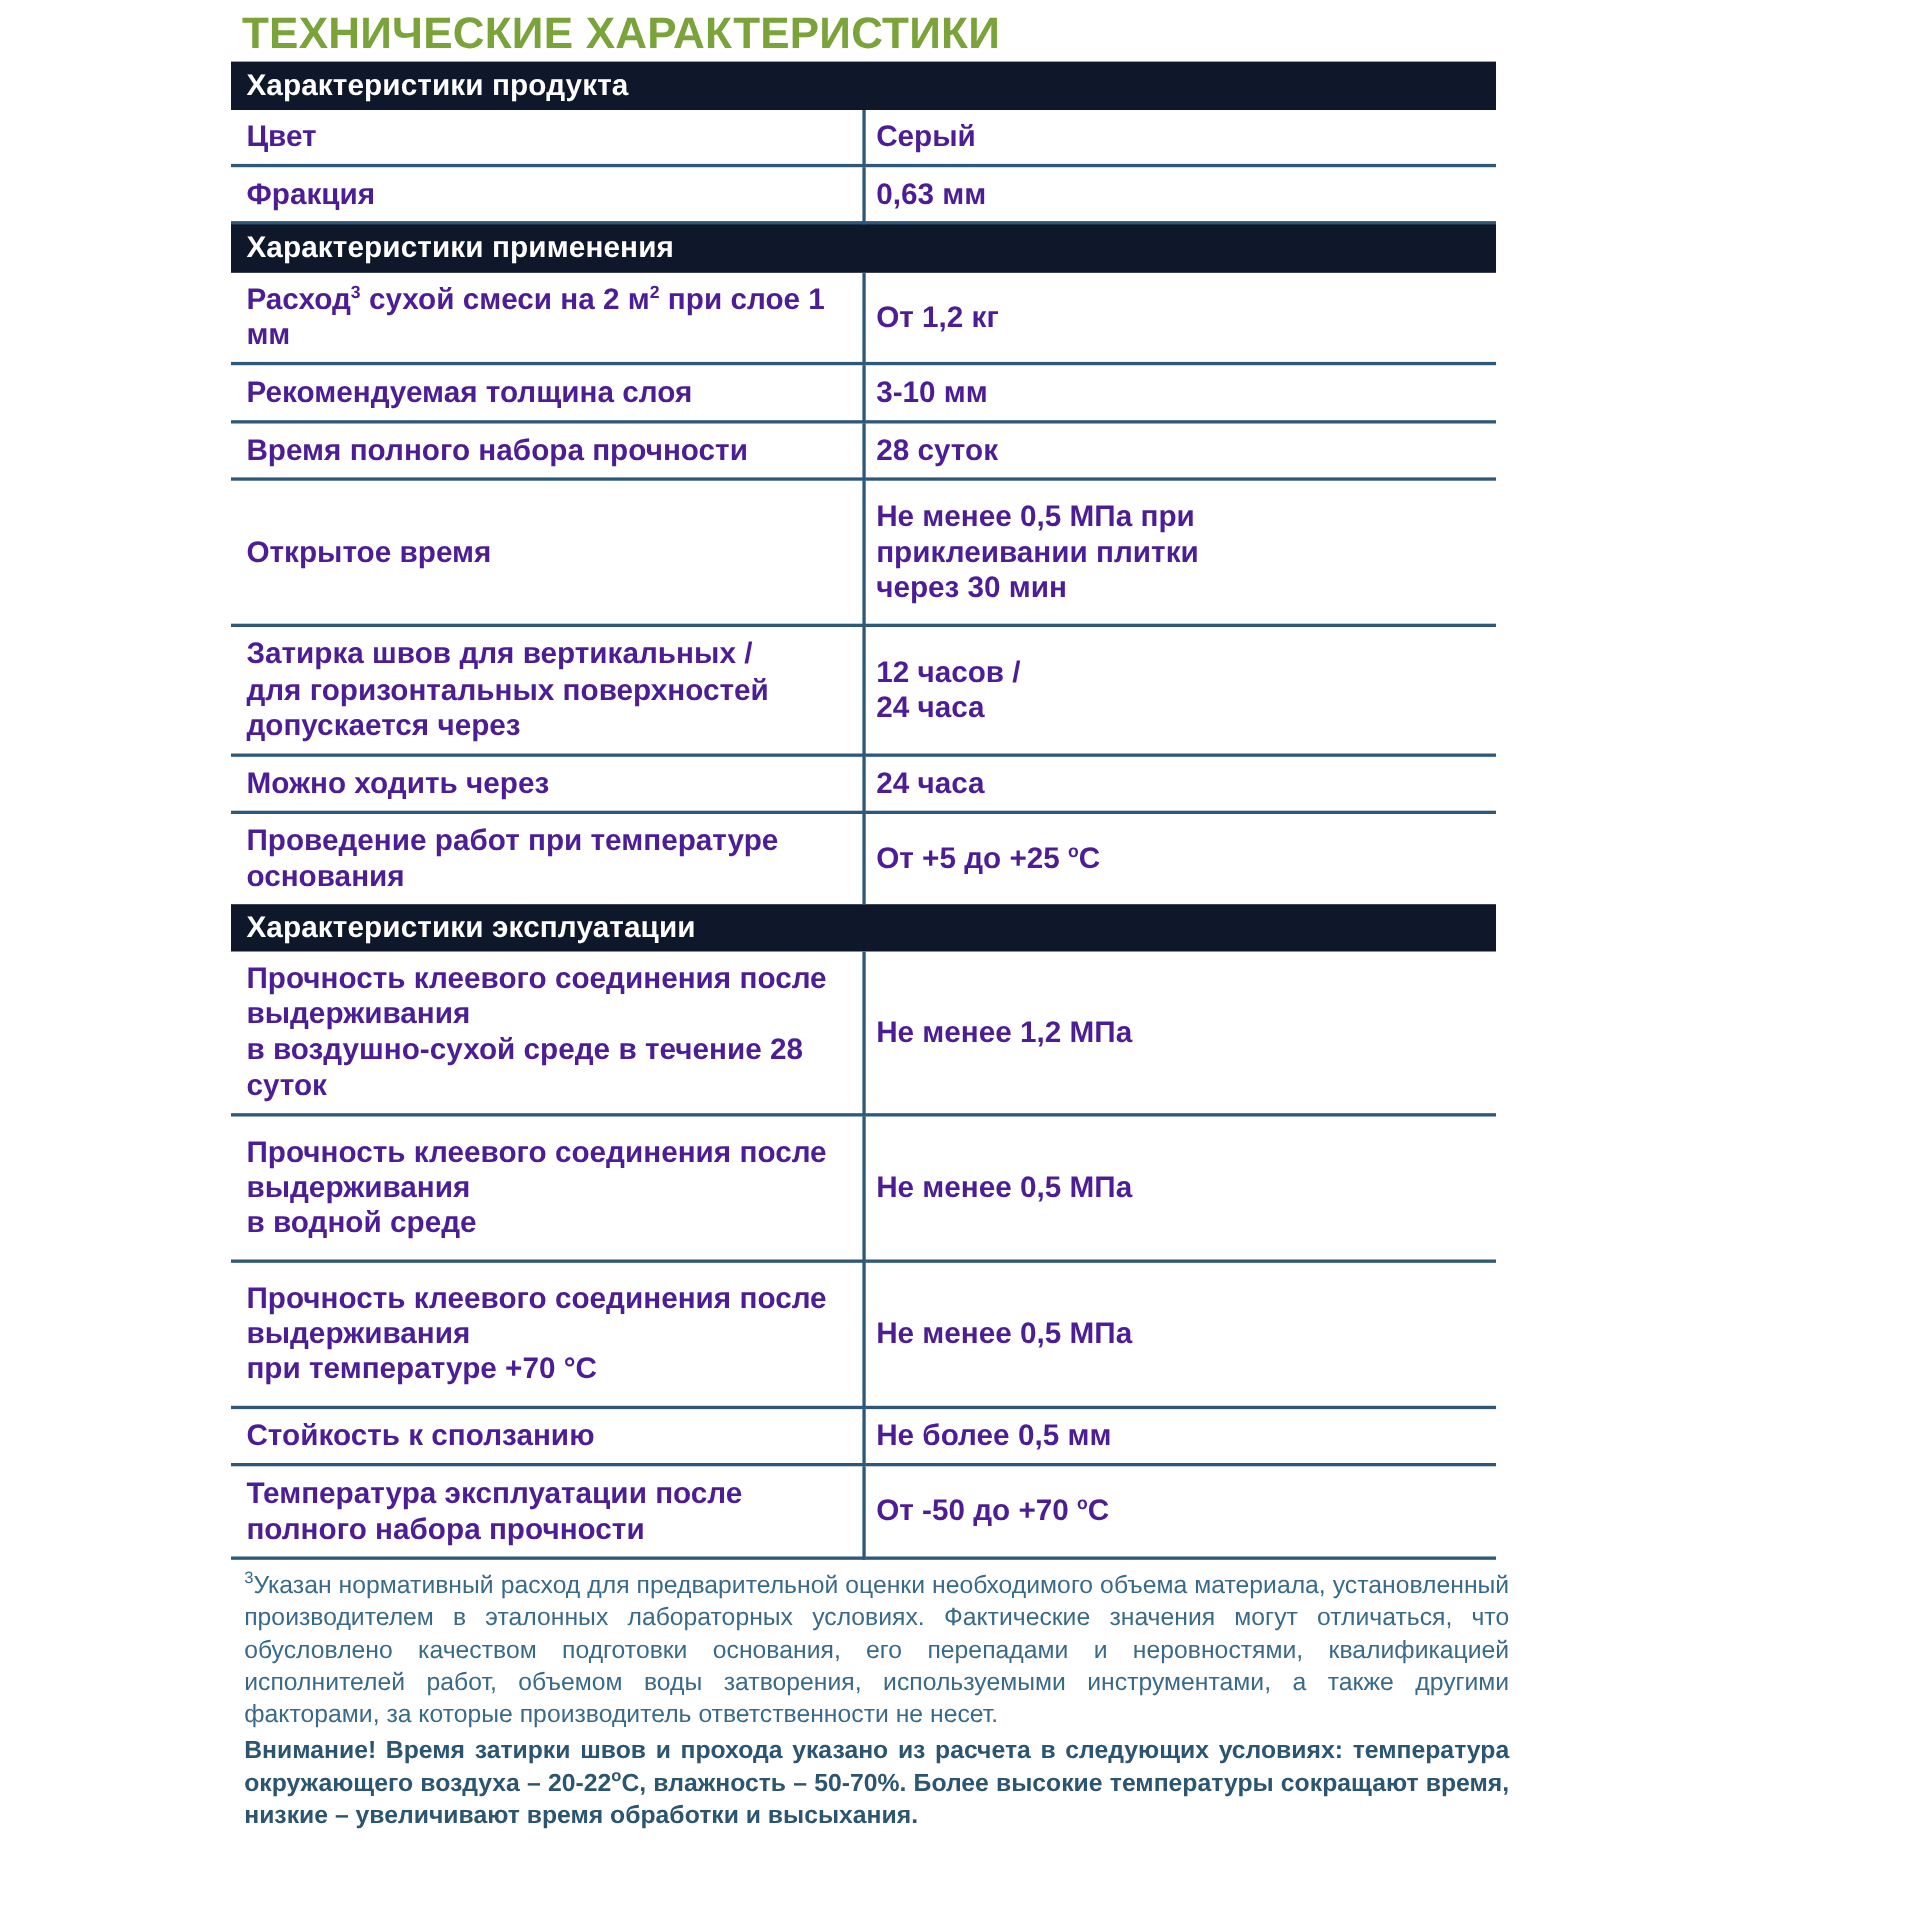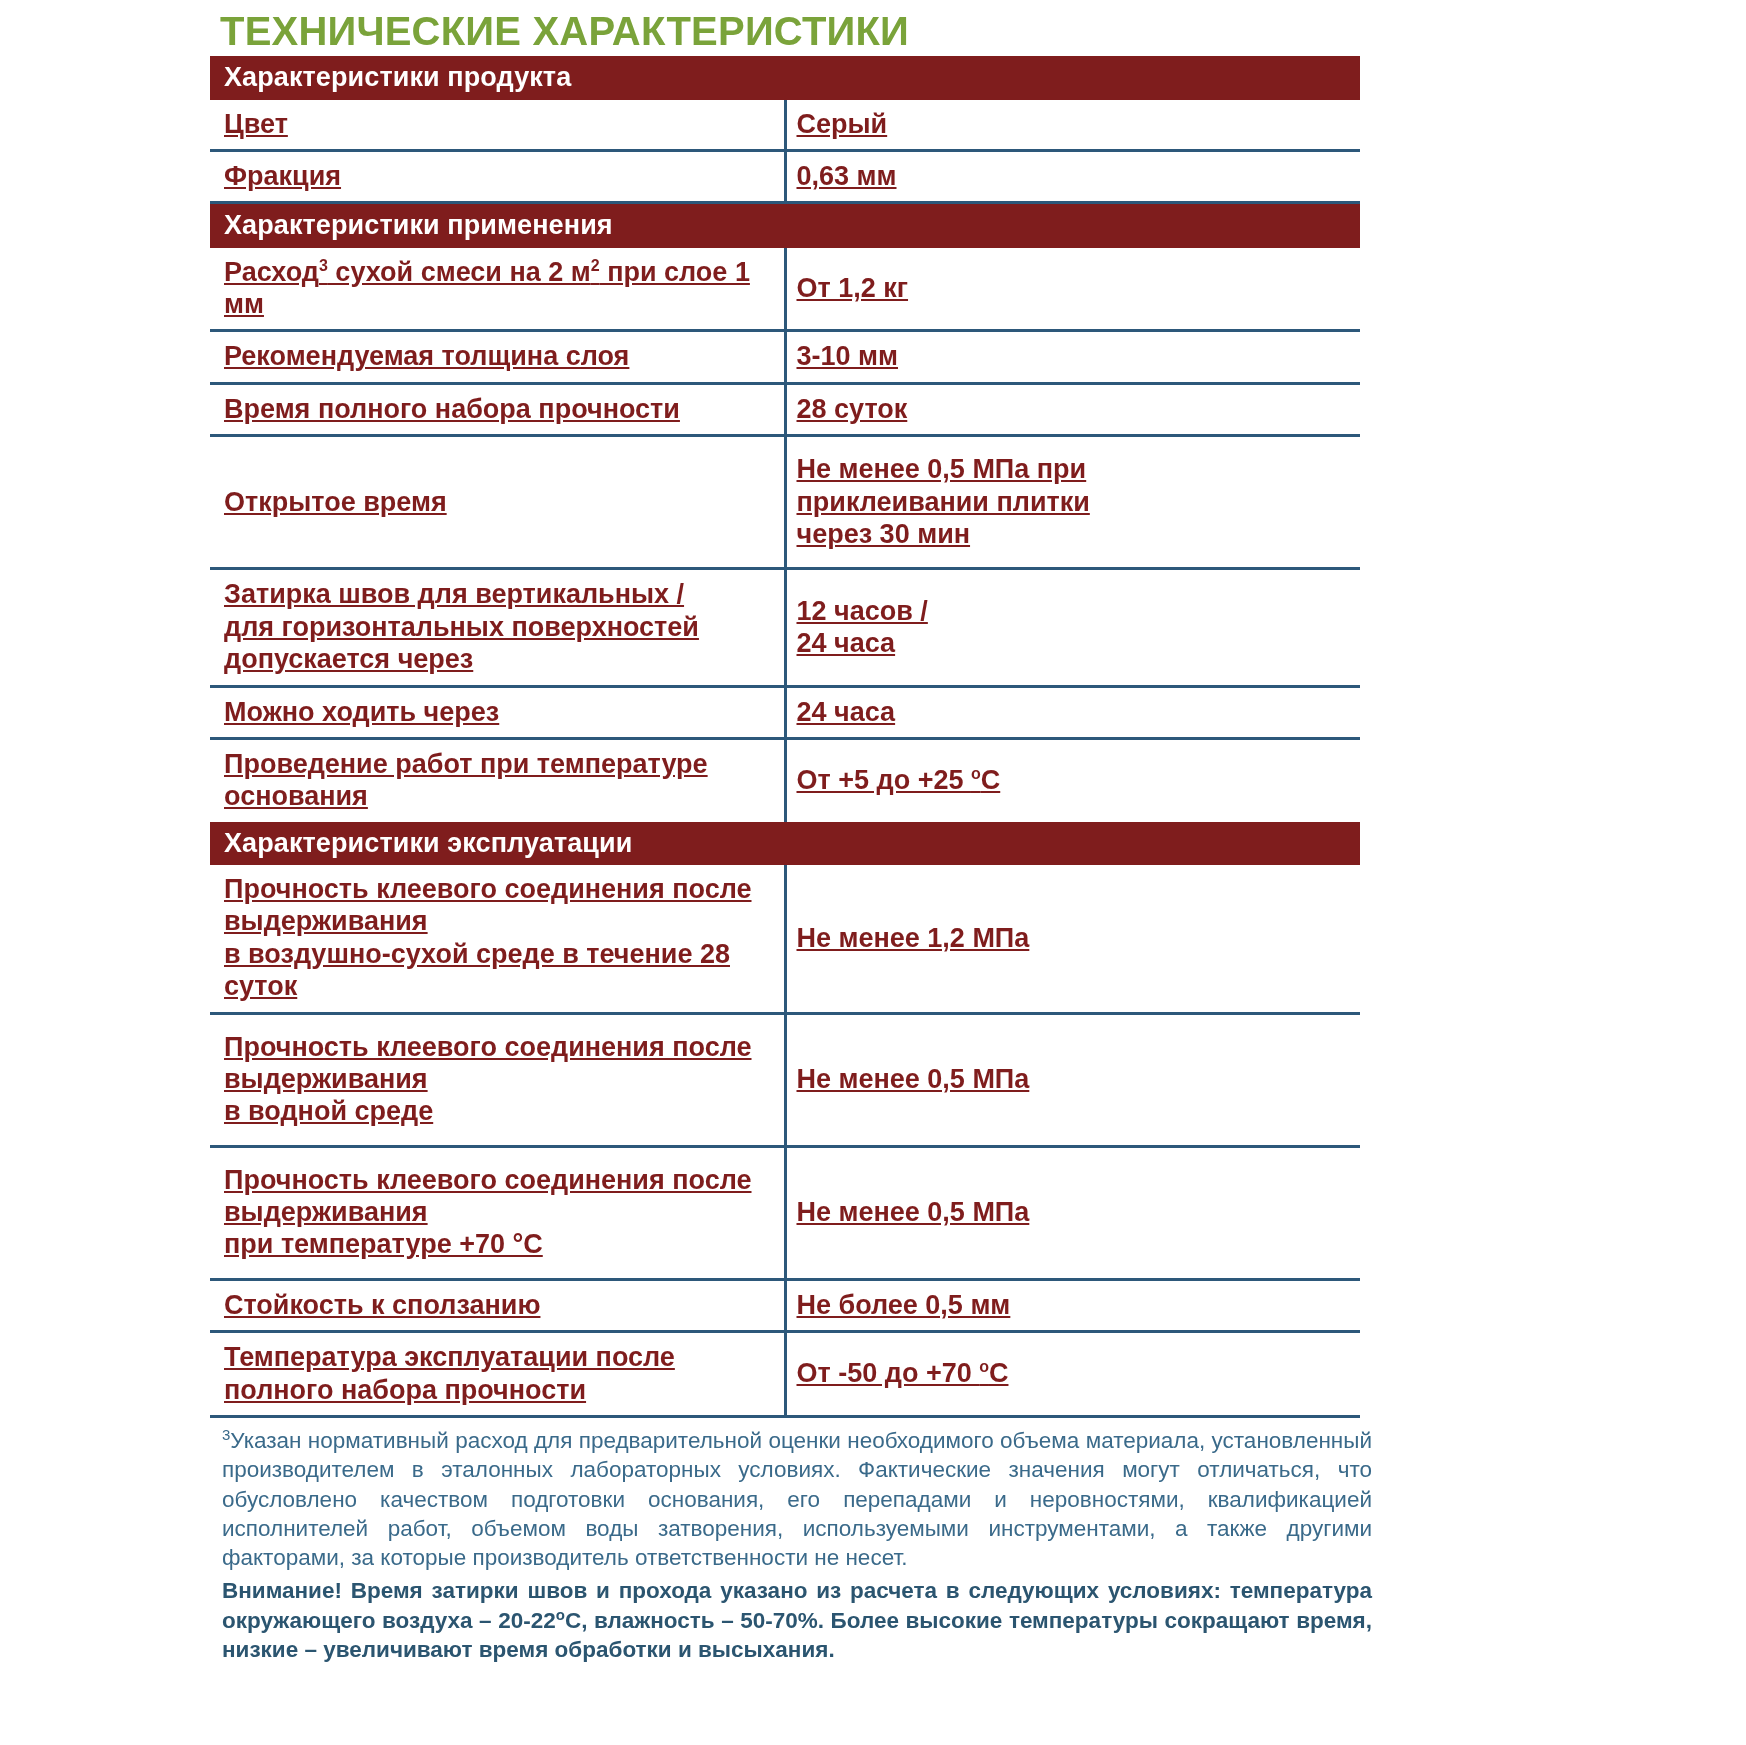--- a/index.html
+++ b/index.html
@@ -39,35 +39,34 @@
     width: 1150px;
     border-collapse: collapse;
     table-layout: fixed;
     margin-top: 4px;
   }
   .spec-table td {
     padding: 0;
     vertical-align: middle;
   }
   .band td {
-    background: #7f1d1d;
+    background: #0f172a;
     color: #ffffff;
     font-size: 27px;
     font-weight: bold;
     padding: 6px 0 7px 14px;
     line-height: 1.12;
     letter-spacing: 0.1px;
   }
   .row td {
     border-bottom: 3px solid #2d587a;
     font-size: 27px;
     font-weight: bold;
     line-height: 1.2;
-    color: #7f1d1d;
-    text-decoration: underline;
+    color: #4c1d95;
   }
   .row td.k {
     padding: 8px 8px 9px 14px;
     border-right: 3px solid #2d587a;
     text-align: left;
   }
   .row td.v {
     padding: 8px 14px 9px 10px;
     text-align: left;
   }

